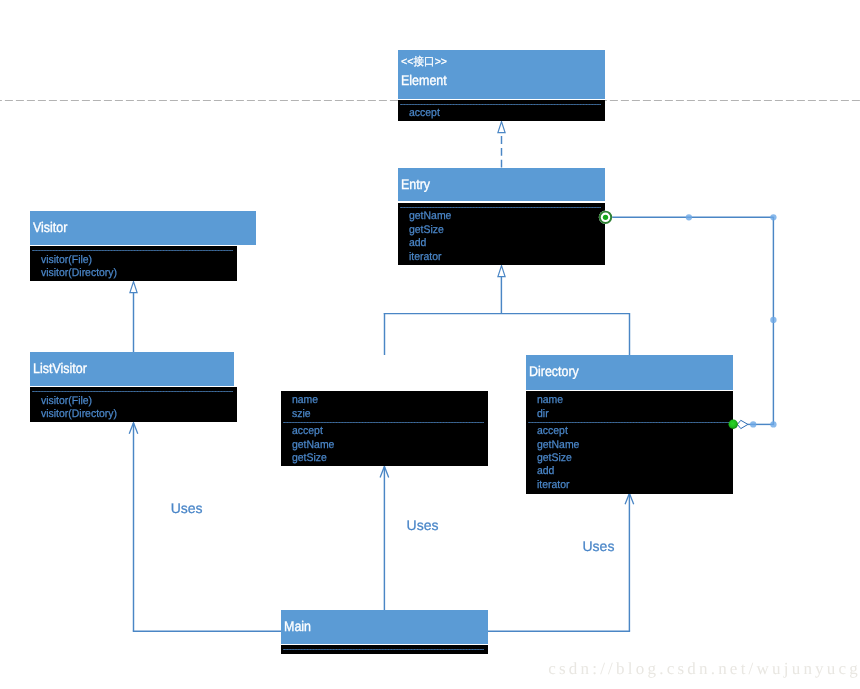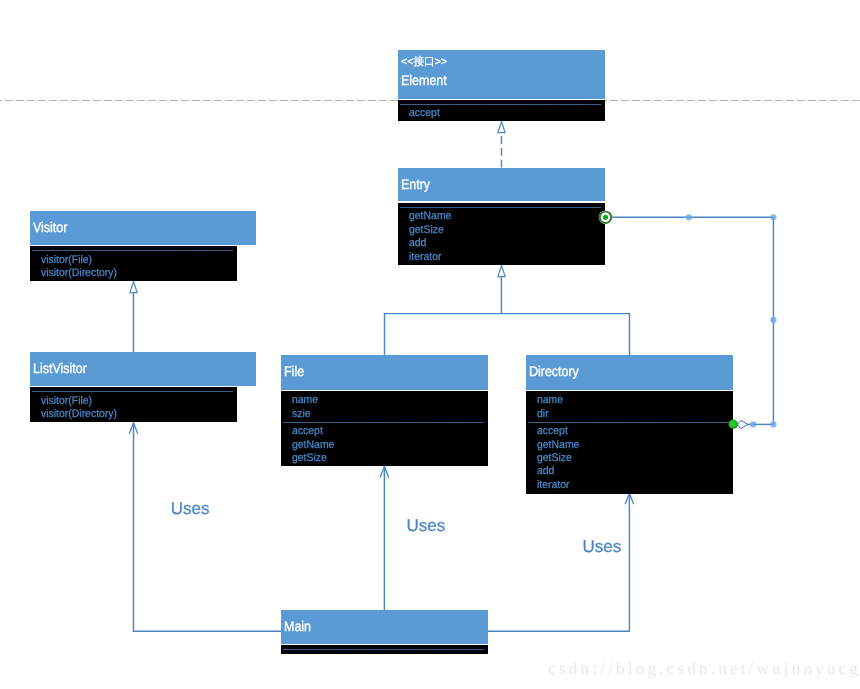--- a/index.html
+++ b/index.html
@@ -20,21 +20,21 @@
       transform:scaleX(0.95);transform-origin:0 0;
       -webkit-text-stroke:0.25px #4a86c8;}
   .sep{position:absolute;height:1.6px;
        background-image:radial-gradient(ellipse closest-side,#3070b6 45%,rgba(110,160,212,0.55) 85%,rgba(150,190,226,0.25) 100%);
        background-size:2.9px 1.6px;background-repeat:repeat-x;}
   .page-divider{position:absolute;left:0;top:99.8px;width:860px;height:1.2px;z-index:1;
      background-image:linear-gradient(to right,#b3b3b3 0 8.1px,rgba(0,0,0,0) 8.1px 11px);
      background-size:11px 1.2px;background-repeat:repeat-x;background-position:4.9px 0;}
   svg.overlay{position:absolute;left:0;top:0;width:860px;height:689px;z-index:2;}
   svg.overlay.top{z-index:20;}
-  .uses{position:absolute;font-size:17px;line-height:11px;color:#4a86c8;white-space:nowrap;z-index:6;text-align:right;
+  .uses{position:absolute;font-size:14px;line-height:11px;color:#4a86c8;white-space:nowrap;z-index:6;text-align:right;
       -webkit-text-stroke:0.25px #4a86c8;}
   .wm{position:absolute;font-family:"Liberation Serif","DejaVu Serif",serif;
       font-size:17px;line-height:17px;letter-spacing:3.22px;color:#e9e7e2;white-space:nowrap;z-index:6;}
 </style>
 </head>
 <body>
 
 <div id="canvas">
   <div class="page-divider"></div>
   <svg class="overlay" viewBox="0 0 860 689" xmlns="http://www.w3.org/2000/svg">
@@ -82,33 +82,30 @@
     <div class="uml-head" style="left:0;top:0;width:226px;height:33.6px;">
       <div class="cls-name" style="left:3.2px;top:8.6px;">Visitor</div>
     </div>
     <div class="uml-body" style="left:0;top:35.2px;width:207.2px;height:35.2px;">
       <div class="sep" style="left:2px;top:3.60px;width:201.0px;"></div>
       <div class="member" style="left:11.3px;top:8.50px;">visitor(File)</div>
       <div class="member" style="left:11.3px;top:21.95px;">visitor(Directory)</div>
     </div>
   </div>
   <div class="uml" style="left:30px;top:352px;width:207.2px;height:70.4px;">
-    <div class="uml-head" style="left:0;top:0;width:226px;height:33.6px;">
+    <div class="uml-head" style="left:0;top:0;width:204px;height:33.6px;">
       <div class="cls-name" style="left:3.2px;top:8.6px;">ListVisitor</div>
     </div>
     <div class="uml-body" style="left:0;top:35.2px;width:207.2px;height:35.2px;">
       <div class="sep" style="left:2px;top:3.60px;width:201.0px;"></div>
       <div class="member" style="left:11.3px;top:8.50px;">visitor(File)</div>
       <div class="member" style="left:11.3px;top:21.95px;">visitor(Directory)</div>
     </div>
   </div>
   <div class="uml" style="left:281px;top:355px;width:206.9px;height:111.4px;">
-    <div class="uml-head" style="left:0;top:0;width:206.9px;height:34.6px;">
-      <div class="cls-name" style="left:3.2px;top:8.6px;">File</div>
-    </div>
     <div class="uml-body" style="left:0;top:36.2px;width:206.9px;height:75.2px;">
       <div class="member" style="left:11.3px;top:4.20px;">name</div>
       <div class="member" style="left:11.3px;top:17.65px;">szie</div>
       <div class="sep" style="left:2px;top:30.70px;width:200.70000000000002px;"></div>
       <div class="member" style="left:11.3px;top:34.90px;">accept</div>
       <div class="member" style="left:11.3px;top:48.35px;">getName</div>
       <div class="member" style="left:11.3px;top:61.80px;">getSize</div>
     </div>
   </div>
   <div class="uml" style="left:526px;top:355px;width:206.9px;height:138.7px;">

